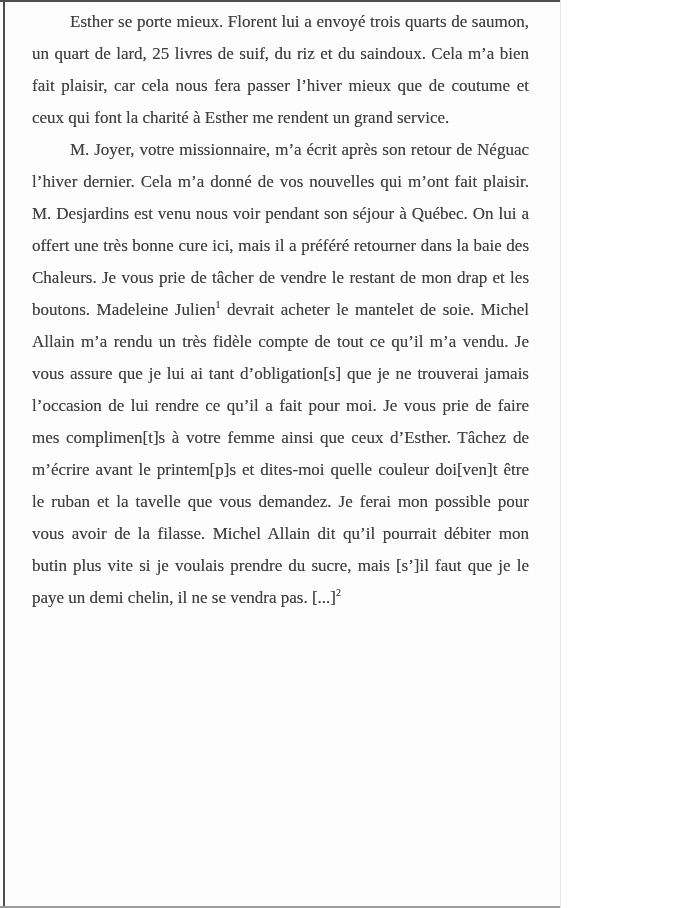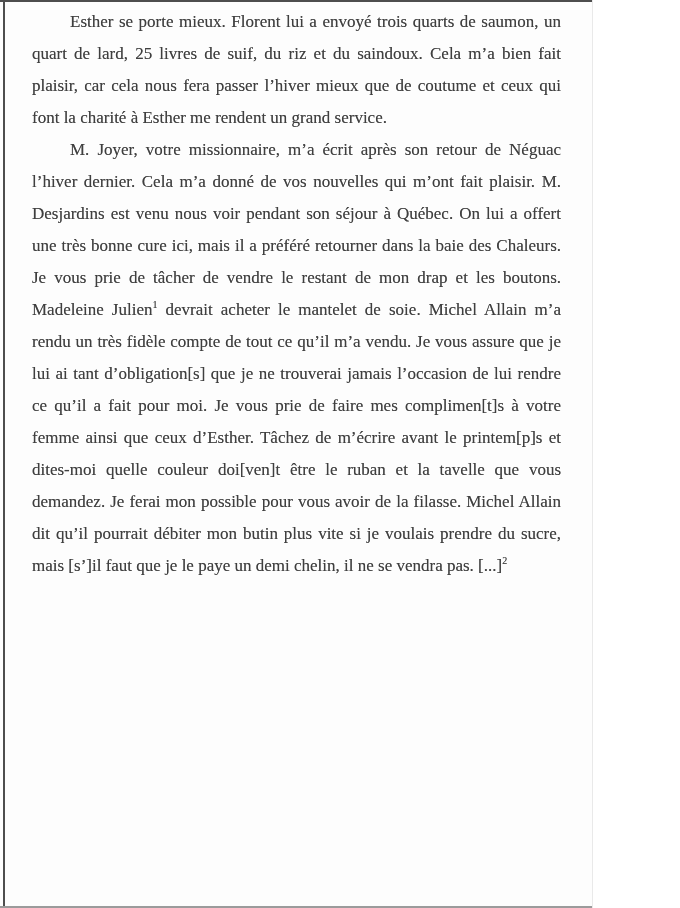--- a/index.html
+++ b/index.html
@@ -9,21 +9,20 @@
     background: #ffffff;
   }
   .page {
     position: relative;
     width: 561px;
     height: 908px;
     background: var(--page, #fdfdfd);
     overflow: hidden;
     font-family: "Liberation Serif", "DejaVu Serif", serif;
     color: var(--ink, #3f3f3f);
-    padding-left: 32px;
   }
   
   .edge { position: absolute; pointer-events: none; }
   .edge-top    { top: 0; left: 0; right: 0; height: 2px; background: var(--edge-dark, #4e4e4e); }
   .edge-left   { top: 0; bottom: 0; left: 3px; width: 2px; background: var(--edge-dark, #4e4e4e); }
   .edge-bottom { bottom: 0; left: 0; right: 0; height: 2px; background: var(--edge-light, #9b9b9b); }
   .edge-right  { top: 0; bottom: 0; right: 0; width: 1px; background: #e9e9e9; }
 
   
   .body-text {

